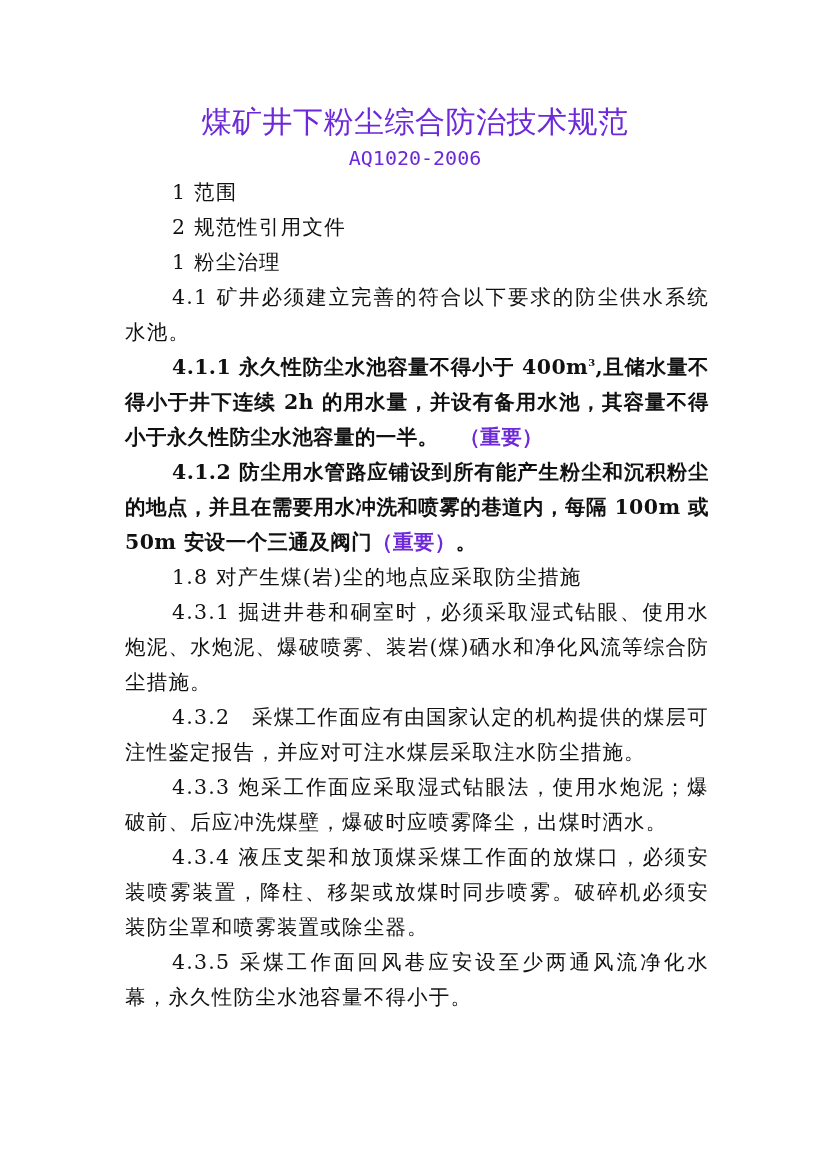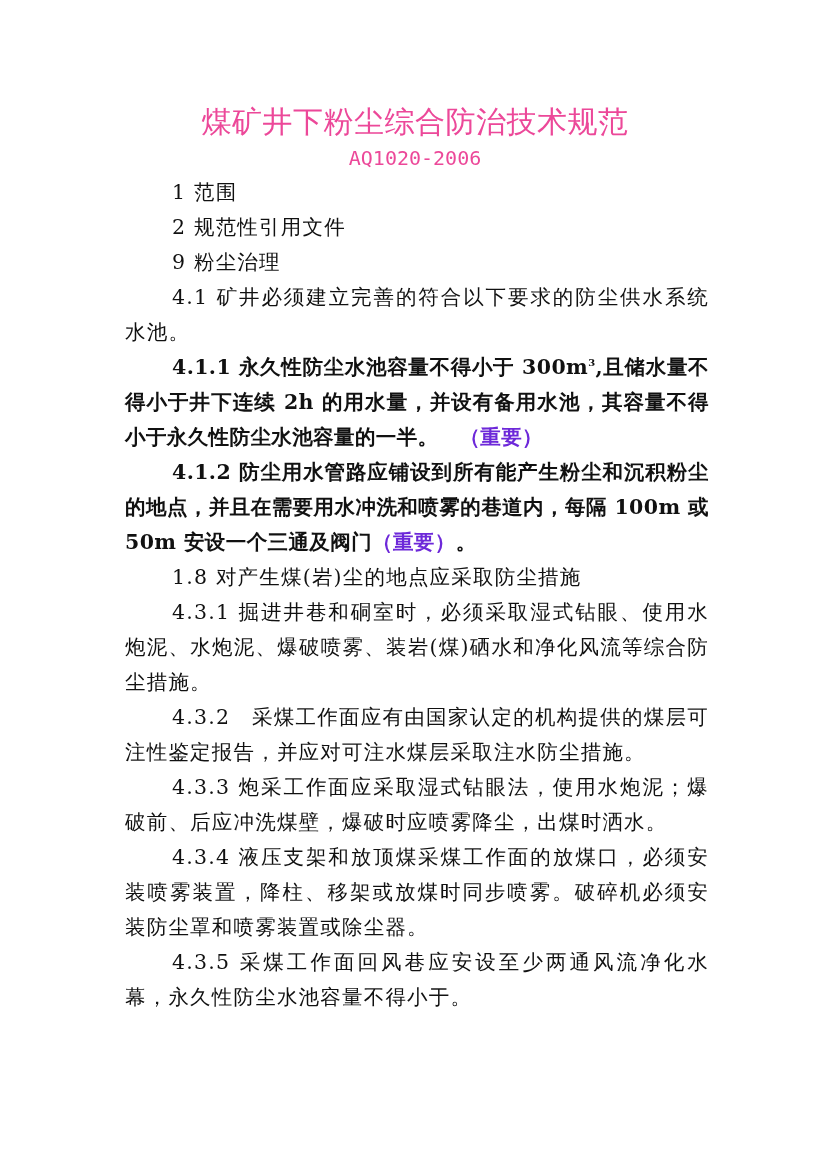--- a/index.html
+++ b/index.html
@@ -5,21 +5,21 @@
   html, body { margin: 0; padding: 0; background: #ffffff; }
   body { width: 830px; height: 1175px; overflow: hidden; position: relative; }
   .page {
     position: absolute; left: 0; top: 0; width: 830px; height: 1175px;
     background: #ffffff; color: #111111;
     font-family: "DejaVu Serif", "Liberation Serif", serif;
   }
   .title {
     position: absolute; left: 0; width: 830px; text-align: center;
     font-family: "DejaVu Sans", "Liberation Sans", sans-serif;
-    color: #ec4899; margin: 0;
+    color: #6d28d9; margin: 0;
   }
   .title-main { top: 103px; font-size: 30px; line-height: 38px; font-weight: normal; letter-spacing: 0.5px; }
   .title-code { top: 140px; font-size: 20px; line-height: 36px; font-weight: normal; font-family: "DejaVu Sans Mono", "Liberation Mono", monospace; }
   .body {
     position: absolute; left: 125px; top: 175px; width: 584px;
     font-size: 20.5px; line-height: 35px; letter-spacing: 1.2px;
     text-align: justify;
   }
   .para { margin: 0; text-indent: 47px; }
   .para.bold { font-weight: bold; letter-spacing: 0.4px; font-size: 20.5px; }
@@ -29,24 +29,24 @@
 </head>
 <body>
 
 <div class="page">
   <h1 class="title title-main">煤矿井下粉尘综合防治技术规范</h1>
   <h2 class="title title-code">AQ1020-2006</h2>
 
   <div class="body">
     <p class="para">1 范围</p>
     <p class="para">2 规范性引用文件</p>
-    <p class="para">9  粉尘治理</p>
+    <p class="para">1  粉尘治理</p>
     <p class="para">4.1 矿井必须建立完善的符合以下要求的防尘供水系统水池。</p>
 
-    <p class="para bold"><span>4.1.1 永久性防尘水池容量不得小于 300m</span><sup>3</sup><span>,且储水量不得小于井下连续 2h 的用水量，并设有备用水池，其容量不得小于永久性防尘水池容量的一半。　</span><span class="important">（重要）</span></p>
+    <p class="para bold"><span>4.1.1 永久性防尘水池容量不得小于 400m</span><sup>3</sup><span>,且储水量不得小于井下连续 2h 的用水量，并设有备用水池，其容量不得小于永久性防尘水池容量的一半。　</span><span class="important">（重要）</span></p>
 
     <p class="para bold"><span>4.1.2 防尘用水管路应铺设到所有能产生粉尘和沉积粉尘的地点，并且在需要用水冲洗和喷雾的巷道内，每隔 100m 或 50m 安设一个三通及阀门</span><span class="important">（重要）</span><span>。</span></p>
 
     <p class="para">1.8 对产生煤(岩)尘的地点应采取防尘措施</p>
     <p class="para">4.3.1 掘进井巷和硐室时，必须采取湿式钻眼、使用水炮泥、水炮泥、爆破喷雾、装岩(煤)硒水和净化风流等综合防尘措施。</p>
     <p class="para">4.3.2　采煤工作面应有由国家认定的机构提供的煤层可注性鉴定报告，并应对可注水煤层采取注水防尘措施。</p>
     <p class="para">4.3.3 炮采工作面应采取湿式钻眼法，使用水炮泥；爆破前、后应冲洗煤壁，爆破时应喷雾降尘，出煤时洒水。</p>
     <p class="para">4.3.4 液压支架和放顶煤采煤工作面的放煤口，必须安装喷雾装置，降柱、移架或放煤时同步喷雾。破碎机必须安装防尘罩和喷雾装置或除尘器。</p>
     <p class="para">4.3.5 采煤工作面回风巷应安设至少两通风流净化水幕，永久性防尘水池容量不得小于。</p>
   </div>

